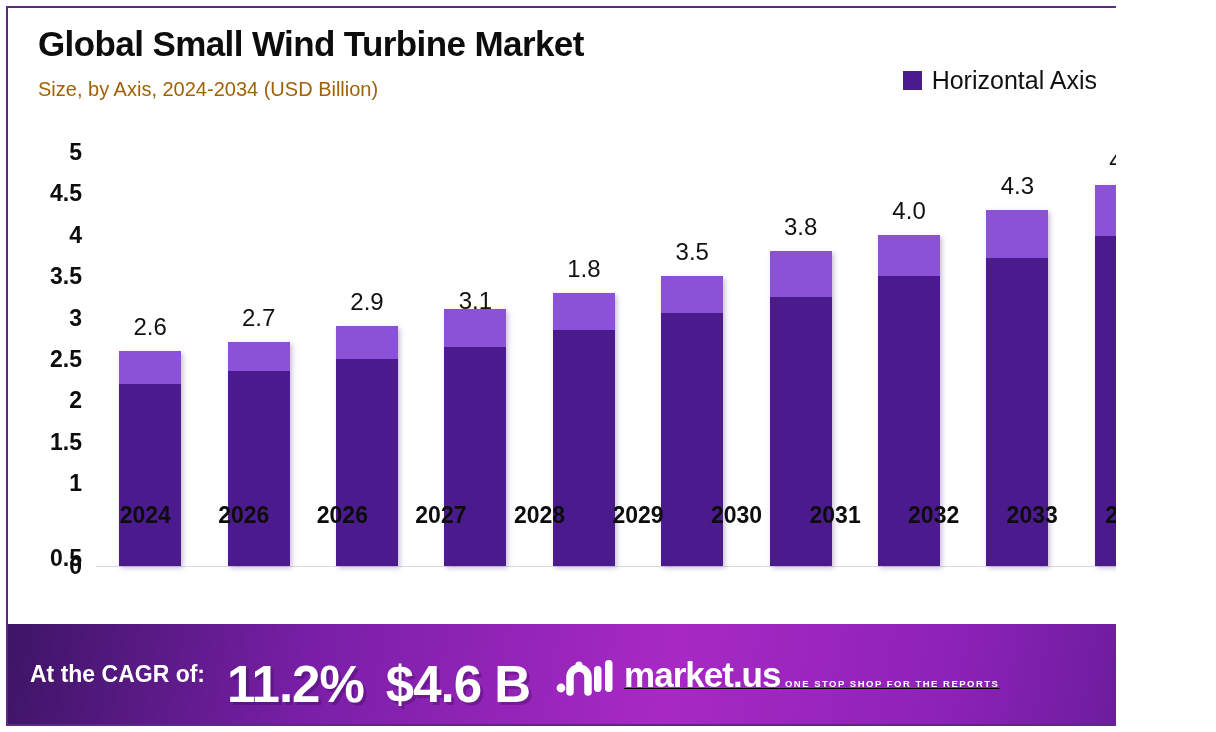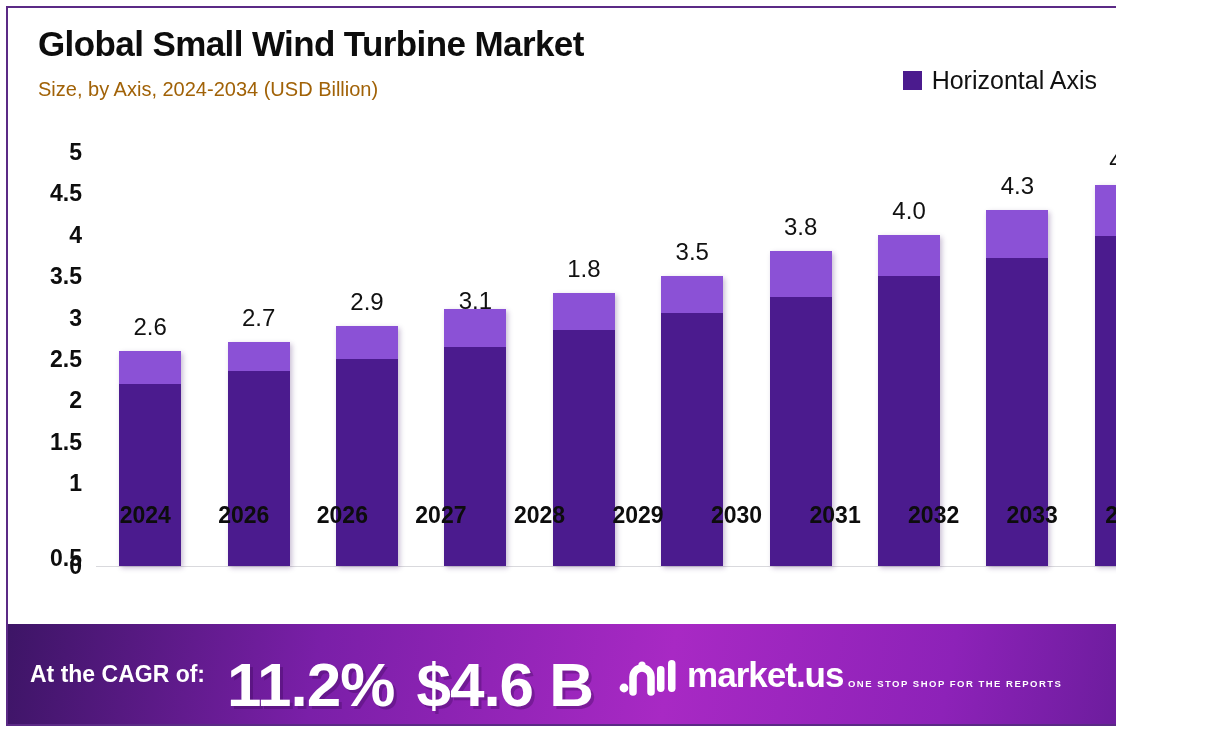--- a/index.html
+++ b/index.html
@@ -176,35 +176,36 @@
   .footer-text {
     color: #ffffff;
     font-size: 23px;
     font-weight: 700;
     line-height: 1.22;
     white-space: nowrap;
   }
   .footer-cagr-text { margin-left: 22px; }
   .footer-big {
     color: #ffffff;
-    font-size: 62px;
+    font-size: 51px;
     font-weight: 800;
     letter-spacing: -1px;
     white-space: nowrap;
     text-shadow: 3px 3px 0 rgba(60, 10, 90, 0.35);
     margin-top: 20px;
   }
   .footer-cagr-value { margin-left: 22px; }
   .footer-size-text { margin-left: 20px; }
   .footer-size-value { margin-left: 22px; }
   .brand {
     display: flex;
     align-items: center;
     gap: 10px;
     margin-left: 26px;
+    text-decoration: underline;
   }
   .brand-mark {
     width: 58px;
     height: 44px;
     flex: 0 0 auto;
   }
   .brand-words { display: block; }
   .brand-name {
     color: #ffffff;
     font-size: 35px;

